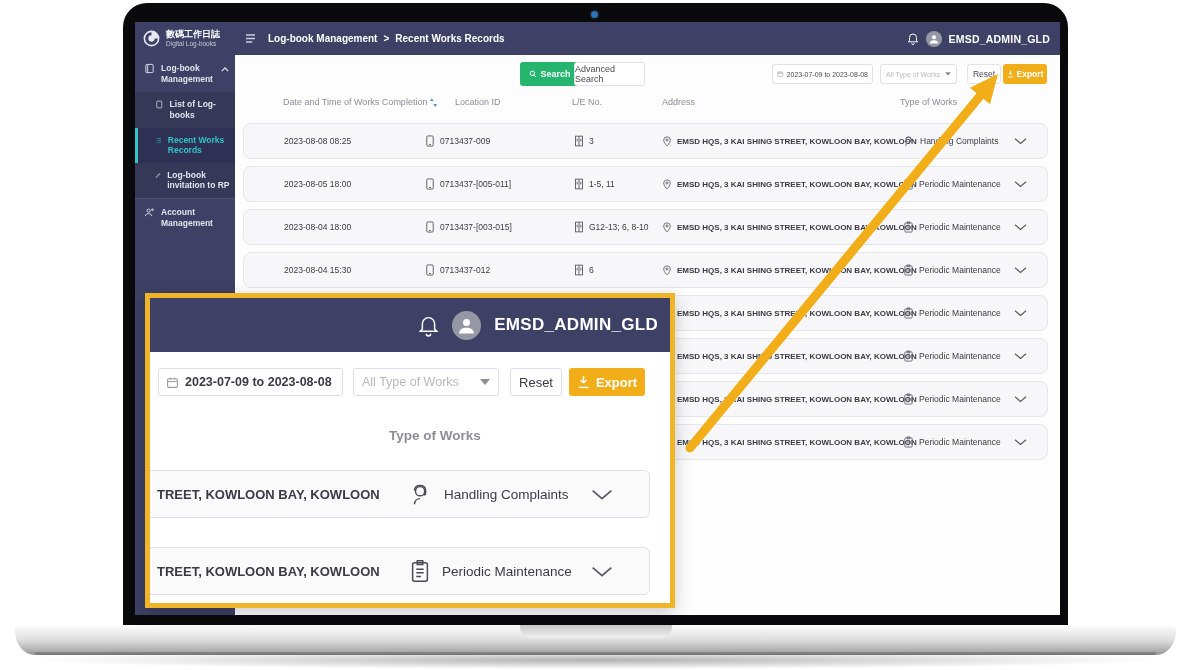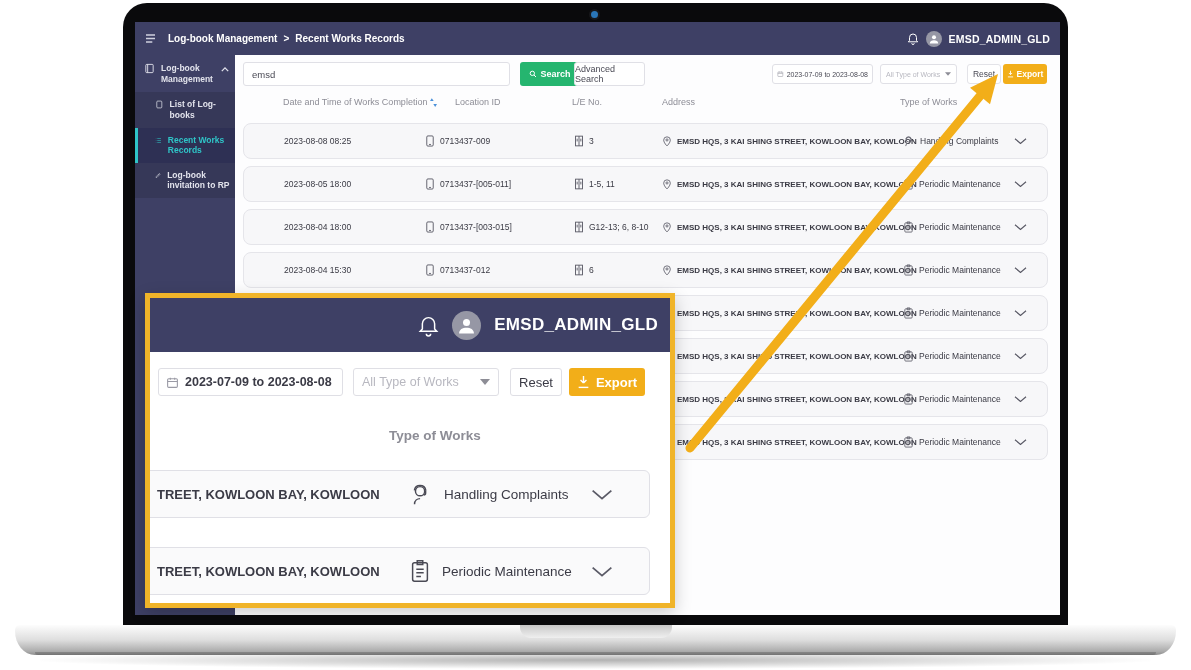--- a/index.html
+++ b/index.html
@@ -101,20 +101,30 @@
 
 <div class="stage">
   <div class="base-shadow"></div>
 
   <div class="bezel">
     <div class="webcam"></div>
 
     <div class="screen">
 
       <div class="topbar">
+        <div class="logo">
+          <svg width="19" height="19" viewBox="0 0 24 24">
+              <circle cx="12" cy="12" r="10" fill="#e8e9f2"></circle>
+              <path d="M12 4a8 8 0 1 0 8 8h-4a4 4 0 1 1-4-4z" fill="#3e4065"></path>
+            </svg>
+          <div>
+            <div class="logo-t1">數碼工作日誌</div>
+            <div class="logo-t2">Digital Log-books</div>
+          </div>
+        </div>
         <span class="menu-ic">
           <svg width="11" height="9" viewBox="0 0 12 10" fill="none" stroke="#cfd0de" stroke-width="1.6">
               <path d="M1 1.2h10M1 5h10M1 8.8h7"></path>
             </svg>
         </span>
         <div class="crumbs">
           <span>Log-book Management</span>
           <span>&gt;</span>
           <span>Recent Works Records</span>
         </div>
@@ -161,25 +171,32 @@
             <span>Recent Works Records</span>
           </div>
           <div class="sb-sub">
             <svg width="10" height="11" viewBox="0 0 24 24" fill="none" stroke="currentColor" stroke-width="2">
                 <path d="M4 20l4-1L20 7l-3-3L5 16z"></path>
                 <path d="M13 7l3 3"></path>
               </svg>
             <span>Log-book invitation to RP</span>
           </div>
         </div>
+        <div class="sb-item sb-acct">
+          <svg width="11" height="11" viewBox="0 0 24 24" fill="none" stroke="currentColor" stroke-width="2">
+              <circle cx="10" cy="8" r="3.5"></circle>
+              <path d="M3 20c0-4 3.5-5.5 7-5.5s7 1.5 7 5.5"></path>
+              <circle cx="18.5" cy="6" r="2"></circle>
+            </svg>
+          <span>Account Management</span>
+        </div>
       </div>
 
       <div class="main">
 
-        <input class="inp" readonly="" value="emsd" style="">
         <div class="btn btn-search">
           <svg width="8" height="8" viewBox="0 0 24 24" fill="none" stroke="#fff" stroke-width="3">
               <circle cx="10" cy="10" r="6.5"></circle>
               <path d="M15 15l6 6"></path>
             </svg>
           <span>Search</span>
         </div>
         <div class="btn btn-adv">
           <span>Advanced Search</span>
         </div>

